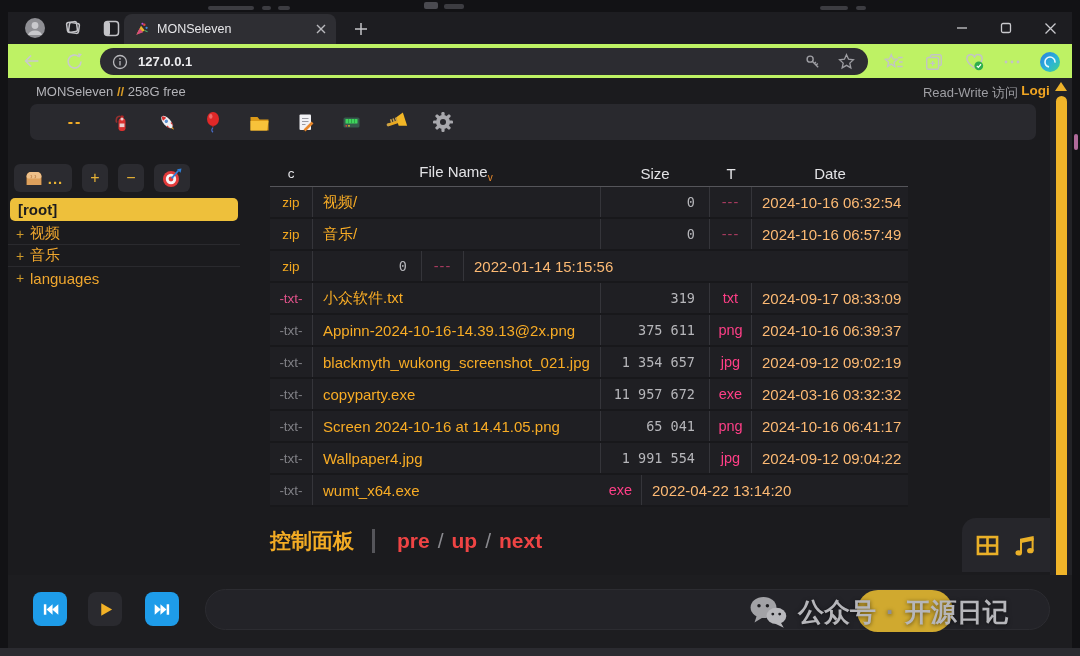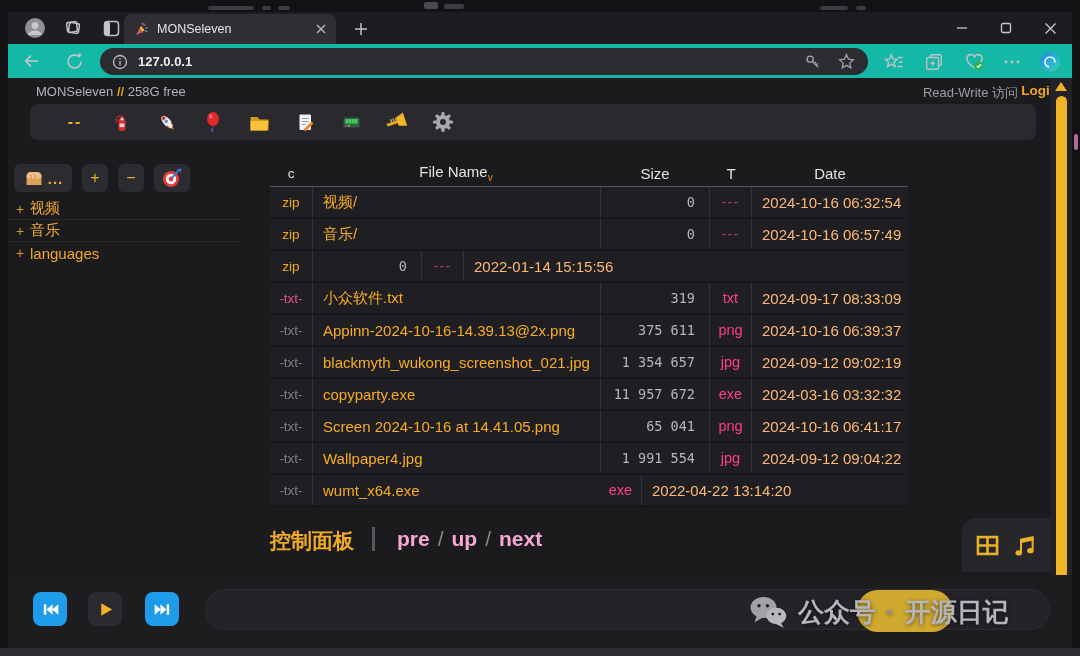--- a/index.html
+++ b/index.html
@@ -16,21 +16,21 @@
   
   #window { position:absolute; left:8px; top:12px; width:1064px; height:644px; background:#1b1b1e; }
 
   #titlebar { position:absolute; left:8px; top:12px; width:1064px; height:32px; background:#1d1d21; display:flex; align-items:center; }
   .tb-icon { width:22px; height:22px; display:flex; align-items:center; justify-content:center; margin-left:16px; }
   #tab { position:absolute; left:116px; top:2px; width:212px; height:30px; background:#2e2e33; border-radius:8px 8px 0 0; display:flex; align-items:center; padding:0 10px; }
   #tab-title { font-size:12.5px; color:#e6e6e9; margin-left:8px; flex:1; }
   #newtab-btn { position:absolute; left:340px; top:4px; width:26px; height:26px; display:flex; align-items:center; justify-content:center; }
   .winctl { position:absolute; top:2px; width:36px; height:28px; display:flex; align-items:center; justify-content:center; }
 
-  #navbar { position:absolute; left:8px; top:44px; width:1064px; height:34px; background:#14b8a6; display:flex; align-items:center; }
+  #navbar { position:absolute; left:8px; top:44px; width:1064px; height:34px; background:#bef264; display:flex; align-items:center; }
   .nav-icon { width:24px; height:24px; display:flex; align-items:center; justify-content:center; margin-left:12px; }
   #addressbar { position:absolute; left:92px; top:4px; width:768px; height:27px; background:#2c2c31; border-radius:14px; display:flex; align-items:center; padding:0 12px; }
   #url-text { font-size:13px; font-weight:bold; color:#ececef; margin-left:10px; flex:1; }
   .addr-right-icon { width:20px; height:20px; margin-left:14px; display:flex; align-items:center; justify-content:center; }
   .nav-right { position:absolute; top:4px; width:28px; height:27px; display:flex; align-items:center; justify-content:center; }
 
   
   #page-header-left { position:absolute; left:36px; top:84px; font-size:13px; color:#b3b3b8; }
   #page-header-left .sep { color:#d99c26; font-weight:bold; }
   #access-label { position:absolute; top:84px; right:62px; font-size:13px; color:#9e9ea3; }
@@ -73,24 +73,24 @@
   #file-table-body .col-t { font-size:14.5px; border-right:1px solid #35353a; height:100%; display:flex; align-items:center; justify-content:center; }
   #file-table-body .col-date { color:#fdba74; font-size:15px; }
   .col-c { font-size:13.5px; }
   .c-gold { color:#f3a81f; }
   .c-gray { color:#808086; }
   .c-pink { color:#e0528a; }
   .ext-bright { color:#ff3f87; }
   .ext-muted  { color:#a63a5e; letter-spacing:1px; }
 
   
-  #crumb-bar { position:absolute; left:270px; top:527px; display:flex; align-items:flex-start; font-weight:bold; font-size:21px; }
+  #crumb-bar { position:absolute; left:270px; top:527px; display:flex; align-items:center; font-weight:bold; font-size:21px; }
   #control-panel-link { color:#f2ab24; }
   .crumb-sep { width:3px; height:24px; background:#55555a; margin:0 18px; }
-  .crumb-link { color:#f9a8d4; margin:0 4px; }
+  .crumb-link { color:#ef4444; margin:0 4px; }
   .crumb-slash { color:#8a8a8f; margin:0 4px; font-weight:normal; }
 
   
   #corner-panel { position:absolute; left:962px; top:518px; width:88px; height:54px; background:#26262b; border-radius:14px 0 0 0; display:flex; align-items:center; justify-content:center; gap:10px; }
 
   
   #scrollbar { position:absolute; left:1050px; top:78px; width:22px; height:570px; background:#232327; }
   #scroll-up   { position:absolute; left:5px; top:4px; width:0; height:0; border-left:6px solid transparent; border-right:6px solid transparent; border-bottom:9px solid #eeb22a; }
   #scroll-thumb{ position:absolute; left:6px; top:18px; width:11px; height:510px; background:#f0b429; border-radius:6px; }
   #scroll-down { position:absolute; left:5px; bottom:6px; width:0; height:0; border-left:6px solid transparent; border-right:6px solid transparent; border-top:9px solid #eeb22a; }
@@ -380,20 +380,21 @@
           <svg width="22" height="22" viewBox="0 0 22 22">
             <circle cx="10" cy="12" r="8" fill="#e23b3b"></circle>
             <circle cx="10" cy="12" r="5.2" fill="#f4f4f6"></circle>
             <circle cx="10" cy="12" r="2.4" fill="#e23b3b"></circle>
             <path d="M17.5 3.5 L10.6 11.4" stroke="#2e7fd9" stroke-width="1.8"></path>
             <polygon points="16,2.2 20.5,1.5 19.6,5.8" fill="#2e7fd9"></polygon>
           </svg>
         </span>
       </div>
     </div>
+    <div id="root-item">[root]</div>
     <ul id="folder-tree">
     <li>
       <span class="tree-prefix">+</span>
       <span class="tree-label">视频</span>
     </li>
 
     <li>
       <span class="tree-prefix">+</span>
       <span class="tree-label">音乐</span>
     </li>

